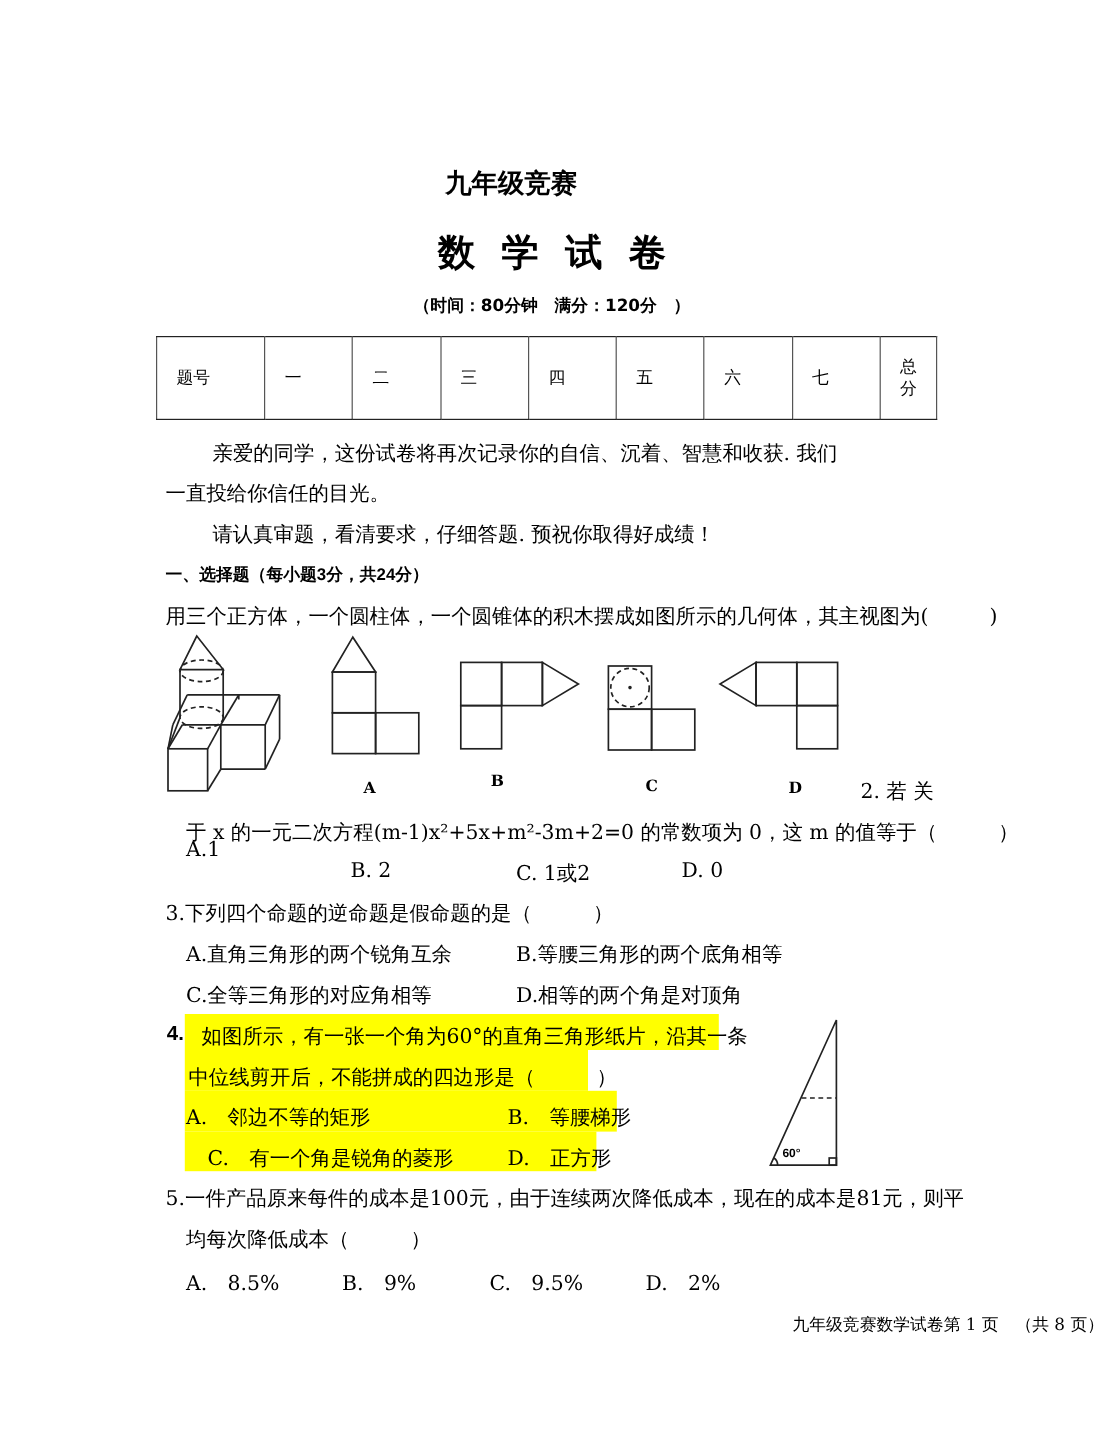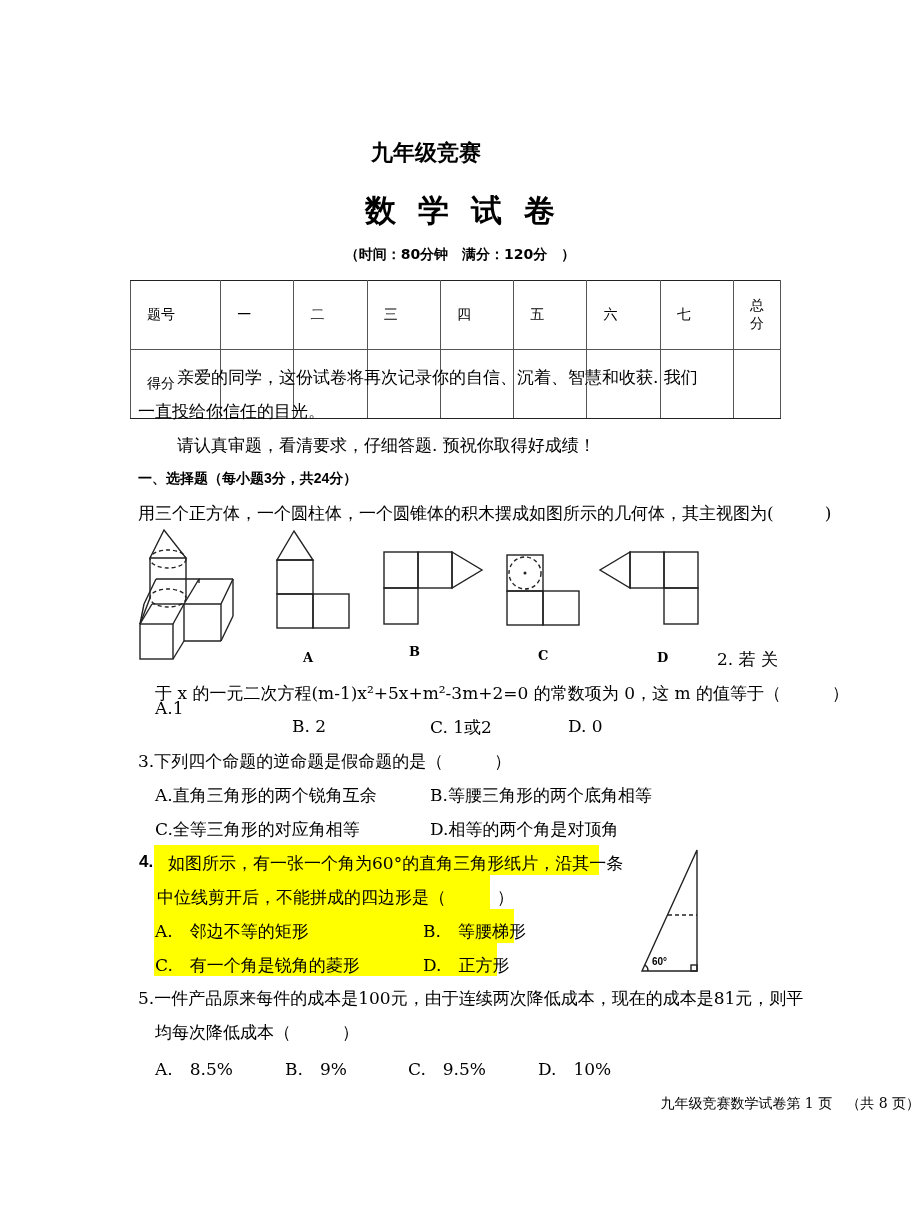--- a/index.html
+++ b/index.html
@@ -35,31 +35,20 @@
       <tr>
     <td style="width:98px">题号</td>
     <td style="width:65px">一</td>
     <td style="width:65px">二</td>
     <td style="width:65px">三</td>
     <td style="width:65px">四</td>
     <td style="width:65px">五</td>
     <td style="width:65px">六</td>
     <td style="width:65px">七</td>
     <td>总分</td>
-  </tr>
-  <tr>
-    <td>得分</td>
-    <td></td>
-    <td></td>
-    <td></td>
-    <td></td>
-    <td></td>
-    <td></td>
-    <td></td>
-    <td></td>
   </tr>
 </tbody>
   </table>
 
 <div class="abs para" style="left:177px; top:366px;">亲爱的同学，这份试卷将再次记录你的自信、沉着、智慧和收获. 我们</div>
 <div class="abs para" style="left:138px; top:400px;">一直投给你信任的目光。</div>
 <div class="abs para" style="left:177px; top:434px;">请认真审题，看清要求，仔细答题. 预祝你取得好成绩！</div>
 <div class="abs bold" style="left:138px; top:470px; font-size:14px;">一、选择题（每小题3分，共24分）</div>
 
 <div class="abs q" style="left:138px; top:502px;">
@@ -140,31 +129,31 @@
 
 <div class="abs hl" style="left:154px; top:845px; width:445px; height:30px;"></div>
 <div class="abs hl" style="left:154px; top:875px; width:336px; height:34px;"></div>
 <div class="abs hl" style="left:154px; top:909px; width:360px; height:34px;"></div>
 <div class="abs hl" style="left:154px; top:943px; width:343px; height:33px;"></div>
 <div class="abs q bold" style="left:139px; top:852px;">4.</div>
 <div class="abs q" style="left:168px; top:852px;">如图所示，有一张一个角为60°的直角三角形纸片，沿其一条</div>
 <div class="abs q" style="left:157px; top:886px;">中位线剪开后，不能拼成的四边形是（　　　）</div>
 <div class="abs q" style="left:155px; top:920px;">A.　邻边不等的矩形</div>
 <div class="abs q" style="left:423px; top:920px;">B.　等腰梯形</div>
-<div class="abs q" style="left:155px; top:954px;">C.　有一个角是锐角的菱形</div>
+<div class="abs q" style="left:155px; top:954px;padding-left:18px;">C.　有一个角是锐角的菱形</div>
 <div class="abs q" style="left:423px; top:954px;">D.　正方形</div>
 
 <svg style="left:640px; top:848px;" width="60" height="126">
   <polygon points="2,123 57,2 57,123"></polygon>
   <line x1="28" y1="67" x2="57" y2="67" class="dash"></line>
   <rect x="51" y="117" width="6" height="6"></rect>
   <path d="M 8 123 A 7 7 0 0 0 5 117"></path>
 </svg>
 <div class="abs bold" style="left:652px; top:956px; font-size:10px;">60°</div>
 
 <div class="abs q" style="left:138px; top:987px;">5.一件产品原来每件的成本是100元，由于连续两次降低成本，现在的成本是81元，则平</div>
 <div class="abs q" style="left:155px; top:1021px;">均每次降低成本（　　　）</div>
 <div class="abs q" style="left:155px; top:1058px;">A.　8.5%</div>
 <div class="abs q" style="left:285px; top:1058px;">B.　9%</div>
 <div class="abs q" style="left:408px; top:1058px;">C.　9.5%</div>
-<div class="abs q" style="left:538px; top:1058px;">D.　10%</div>
+<div class="abs q" style="left:538px; top:1058px;">D.　2%</div>
 
 <div class="abs footer">九年级竞赛数学试卷第 1 页　（共 8 页）</div>
 
 </body></html>

